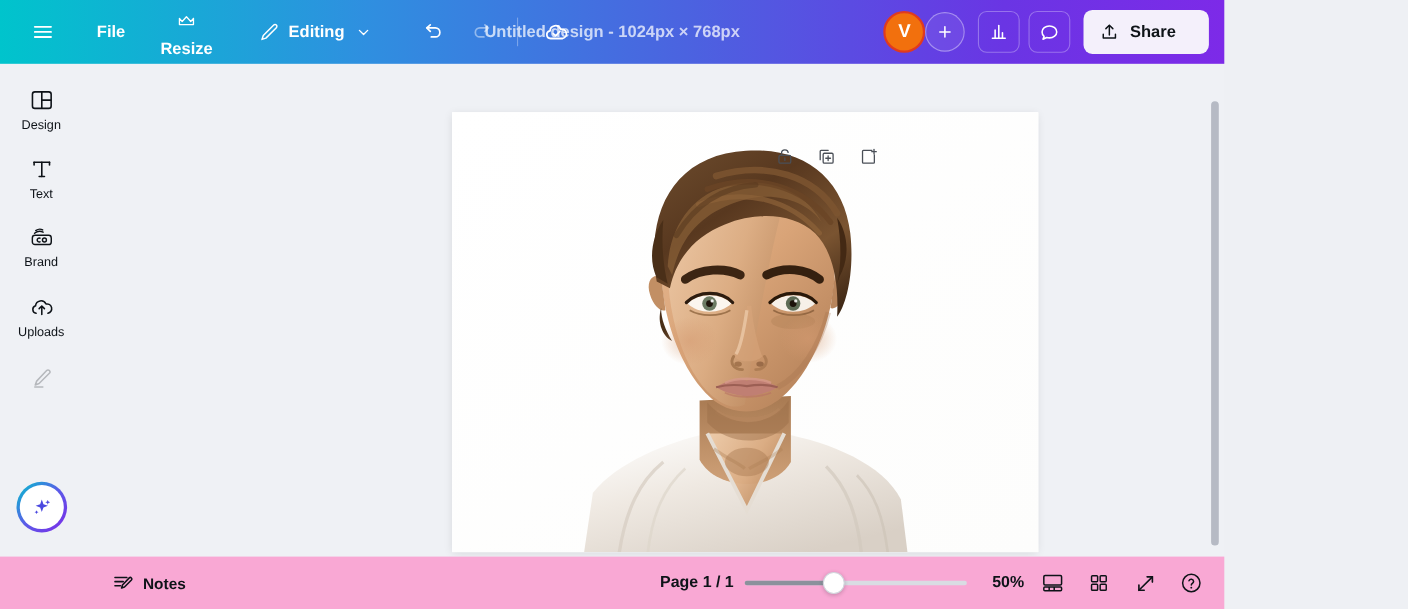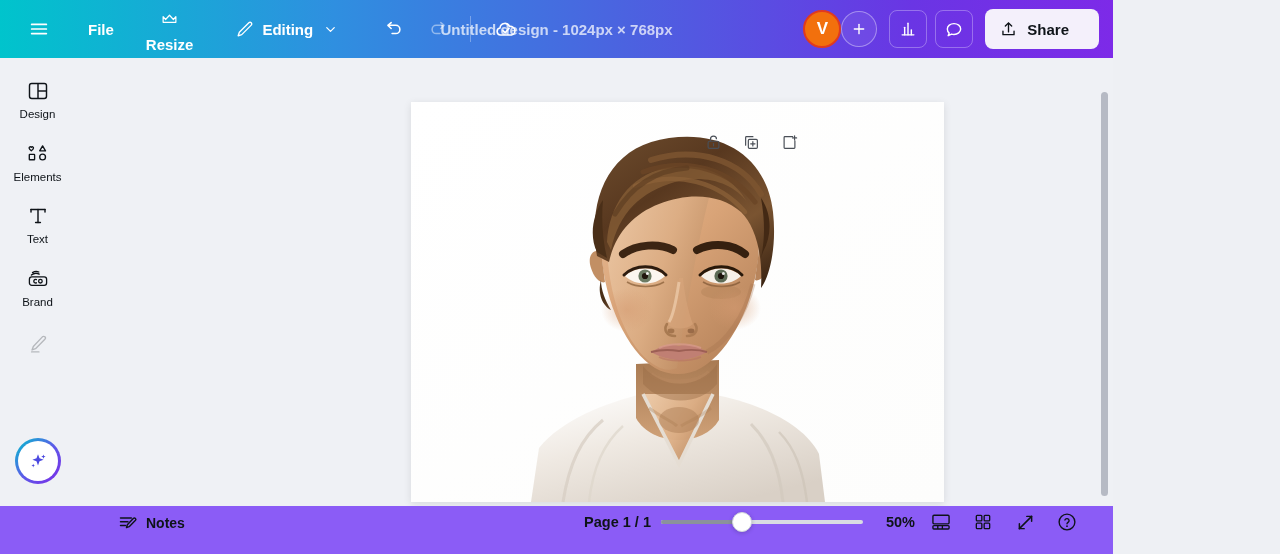--- a/index.html
+++ b/index.html
@@ -113,22 +113,22 @@
   .portrait { position:absolute; inset:0; background:#fff; }
 
   
   .vscroll {
     position:absolute; right:5px; top:34px; width:7px; height:404px;
     background:#b6bac4; border-radius:4px; cursor:pointer; z-index:8;
   }
 
   
   .bottombar {
-    height:48px; flex:0 0 48px; background:#8b5cf6;
-    display:flex; align-items:flex-start; padding:0 30px; position:relative; z-index:25;
+    height:48px; flex:0 0 48px; background:#f9a8d4;
+    display:flex; align-items:center; padding:0 14px; position:relative; z-index:25;
   }
   .notes-btn {
     display:flex; align-items:center; gap:8px; height:34px; padding:0 12px;
     border-radius:6px; cursor:pointer; font-size:14px; font-weight:700; color:#0e1318;
     margin-left:76px;
   }
   .bb-right { margin-left:auto; display:flex; align-items:center; gap:10px; }
   .page-count { font-size:14.5px; font-weight:700; color:#0e1318; white-space:nowrap; }
   .slider { position:relative; width:202px; height:20px; display:flex; align-items:center; cursor:pointer; }
   .slider-track { position:absolute; left:0; right:0; height:4px; border-radius:2px; background:#d9dce3; }
@@ -273,31 +273,20 @@
         <span>
           <svg width="24" height="24" viewBox="0 0 24 24" fill="none" stroke="#0e1318" stroke-width="1.45" stroke-linejoin="round">
             <rect x="3.5" y="4.5" width="17" height="15" rx="2.2"></rect>
             <line x1="12" y1="4.5" x2="12" y2="19.5"></line>
             <line x1="12" y1="12" x2="20.5" y2="12"></line>
           </svg>
         </span>
         <span class="rail-label">Design</span>
       </div>
 
-      <div class="rail-item">
-        <span>
-          <svg width="24" height="24" viewBox="0 0 24 24" fill="none" stroke="#0e1318" stroke-width="1.35" stroke-linejoin="round">
-            <path d="M5.3 5.2c.8-.9 2.2-.3 2.2.8 0 1-1.1 1.9-2.2 2.8C4.2 7.9 3.1 7 3.1 6c0-1.1 1.4-1.7 2.2-.8z"></path>
-            <path d="M16.6 3.9l2.9 4.9h-5.8z"></path>
-            <rect x="3.3" y="12.4" width="5.3" height="5.3" rx=".5"></rect>
-            <circle cx="16.6" cy="15" cy2="0" r="2.9"></circle>
-          </svg>
-        </span>
-        <span class="rail-label">Elements</span>
-      </div>
 
       <div class="rail-item">
         <span>
           <svg width="24" height="24" viewBox="0 0 24 24" fill="none" stroke="#0e1318" stroke-width="1.45" stroke-linecap="round">
             <line x1="5" y1="5.5" x2="19" y2="5.5"></line>
             <line x1="5" y1="5.5" x2="5" y2="8"></line>
             <line x1="19" y1="5.5" x2="19" y2="8"></line>
             <line x1="12" y1="5.5" x2="12" y2="18.5"></line>
             <line x1="9.6" y1="18.5" x2="14.4" y2="18.5"></line>
           </svg>
@@ -311,20 +300,30 @@
             <path d="M6.5 5.6c2-1.4 4.4-1.6 6.3-.6"></path>
             <path d="M5.4 8c2.3-1.8 5.5-2.1 7.8-.9"></path>
             <rect x="3.4" y="9.9" width="17.2" height="8.4" rx="2.4"></rect>
             <path d="M10.4 12.6a1.8 1.8 0 1 0 0 3.2"></path>
             <circle cx="14.4" cy="14.2" r="1.8"></circle>
           </svg>
         </span>
         <span class="rail-label">Brand</span>
       </div>
 
+      <div class="rail-item">
+        <span>
+          <svg width="24" height="24" viewBox="0 0 24 24" fill="none" stroke="#0e1318" stroke-width="1.4" stroke-linecap="round" stroke-linejoin="round">
+            <path d="M6.8 17.8A3.5 3.5 0 0 1 6.3 11 5 5 0 0 1 15.8 9.4 3.7 3.7 0 0 1 17.6 17.8"></path>
+            <line x1="12" y1="18.8" x2="12" y2="11.6"></line>
+            <polyline points="9.6 13.6 12 11.2 14.4 13.6"></polyline>
+          </svg>
+        </span>
+        <span class="rail-label">Uploads</span>
+      </div>
 
       <div class="rail-item rail-draw">
         <span>
           <svg width="22" height="22" viewBox="0 0 24 24" fill="none" stroke="#0e1318" stroke-width="1.5" stroke-linejoin="round" stroke-linecap="round">
             <path d="M16.8 4.2a1.9 1.9 0 0 1 2.7 2.7L9.3 17.1 5.5 18.5l1.4-3.8z"></path>
             <line x1="5" y1="20.6" x2="13" y2="20.6"></line>
           </svg>
         </span>
       </div>
 

